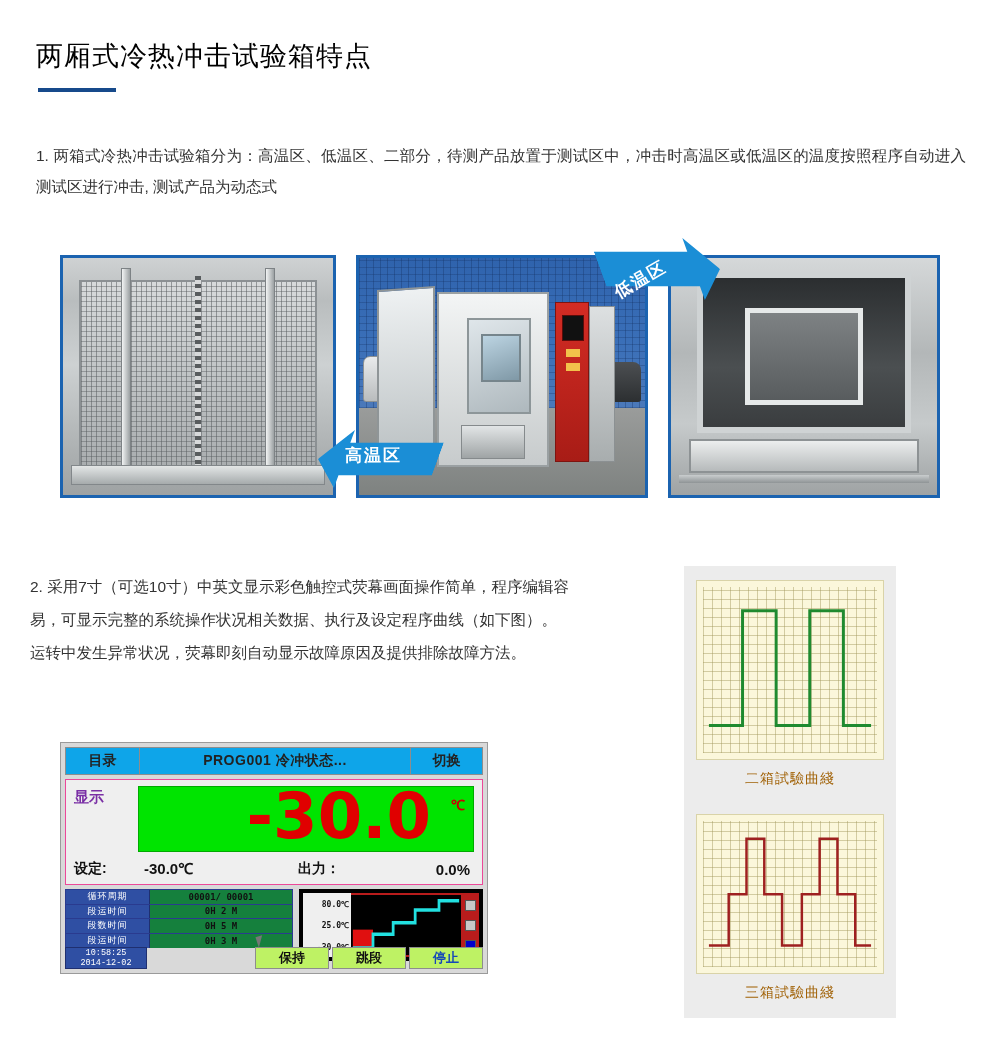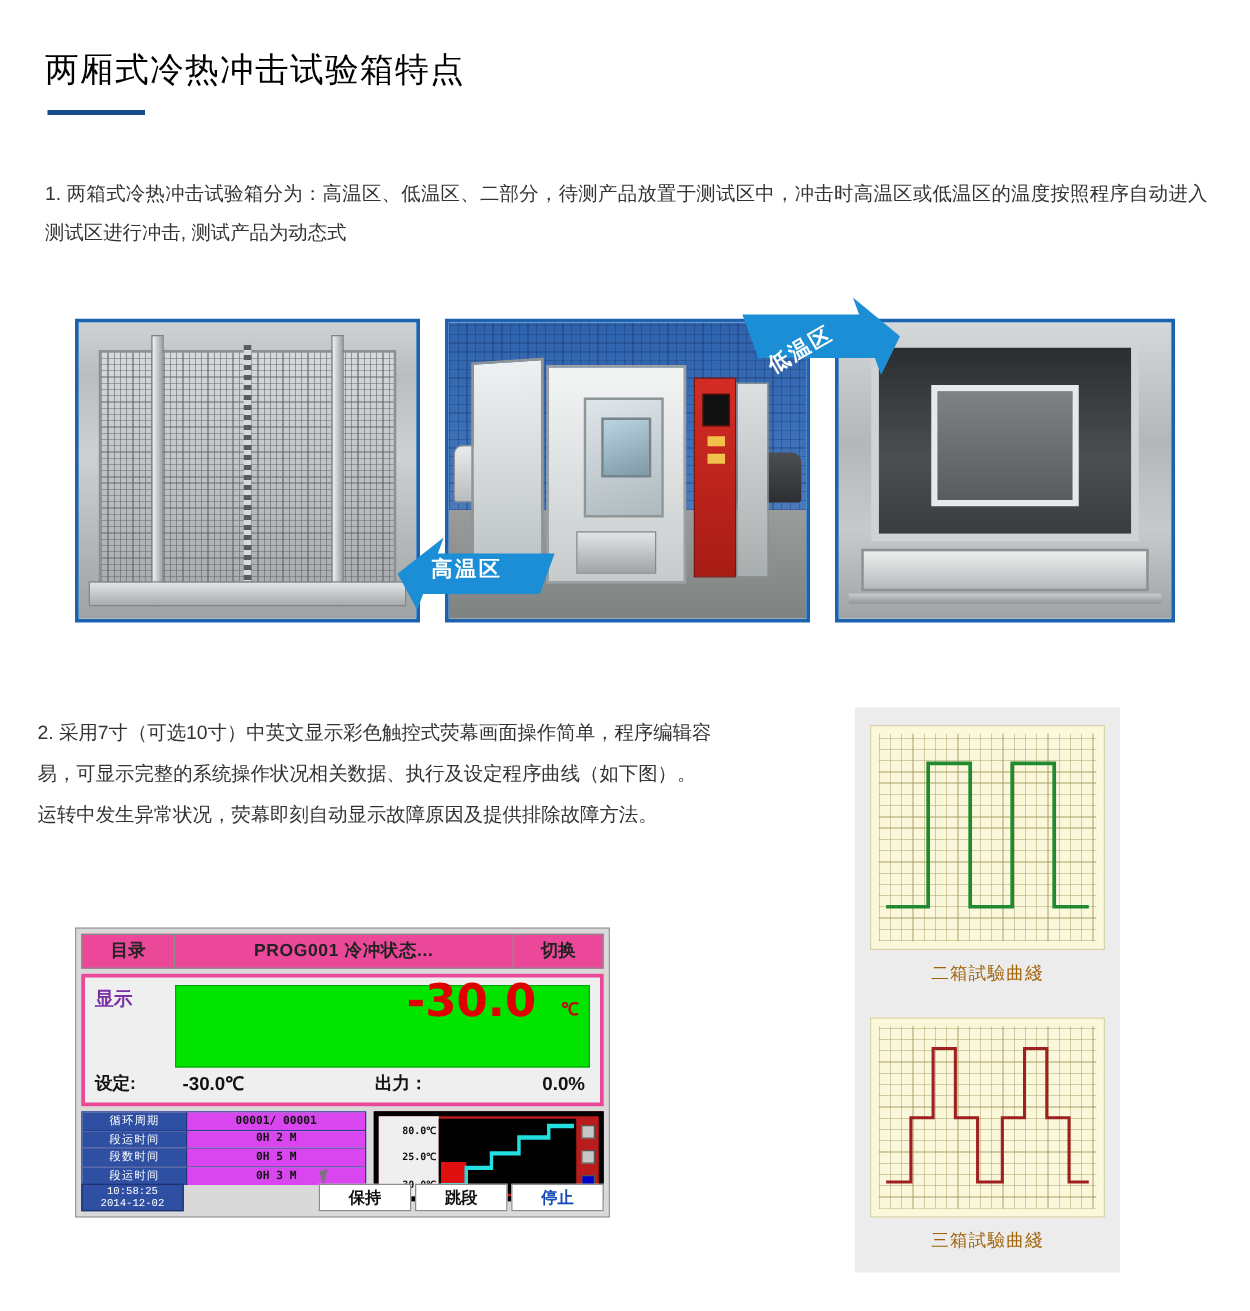--- a/index.html
+++ b/index.html
@@ -238,48 +238,48 @@
   .panel {
     position: absolute;
     left: 60px; top: 742px;
     width: 428px; height: 232px;
     background: #d9d9d9;
     border: 1px solid #9a9a9a;
     font-family: "Liberation Sans", sans-serif;
   }
   .panel-topbar {
     position: absolute; left: 4px; top: 4px; right: 4px; height: 28px;
-    background: #ec4899;
+    background: #0ea5e9;
     border: 1px solid #8d8d8d;
     display: flex; align-items: center;
   }
   .panel-topbar .cell {
     height: 100%;
     display: flex; align-items: center; justify-content: center;
     font-size: 14px; color: #222; font-weight: bold;
   }
   .tb-menu { width: 74px; border-right: 1px solid #8d8d8d; }
   .tb-title { flex: 1; color: #c0181b; font-size: 14px; letter-spacing: .5px; }
   .tb-switch { width: 72px; border-left: 1px solid #8d8d8d; }
 
   .panel-disp {
     position: absolute; left: 4px; top: 36px; right: 4px; height: 106px;
-    background: #efefef; border: 3px solid #ec4899;
+    background: #efefef; border: 1px solid #ec4899;
   }
   .disp-label {
     position: absolute; left: 8px; top: 8px;
     font-size: 15px; font-weight: bold; color: #7a2fa5;
   }
   .disp-green {
     position: absolute; left: 72px; top: 6px; right: 8px; height: 66px;
     background: #00e400; border: 1px solid #0a0;
   }
   .disp-value {
     position: absolute; right: 42px; top: -8px;
-    font-size: 36px; font-weight: bold; color: #e00000;
+    font-size: 64px; font-weight: bold; color: #e00000;
     font-family: "DejaVu Sans", sans-serif;
   }
   .disp-unit {
     position: absolute; right: 8px; top: 8px;
     font-size: 14px; font-weight: bold; color: #c00;
   }
   .disp-set {
     position: absolute; left: 8px; bottom: 6px;
     font-size: 14px; font-weight: bold; color: #111;
   }
@@ -307,21 +307,21 @@
   }
   .ptr:last-child { border-bottom: none; }
   .ptc-l {
     width: 84px;
     background: #2f4fa3; color: #fff;
     display: flex; align-items: center; justify-content: center;
     border-right: 1px solid #1f2f70;
     letter-spacing: 1px;
   }
   .ptc-r {
-    flex: 1; background: #d946ef; color: #111;
+    flex: 1; background: #15803d; color: #111;
     display: flex; align-items: center; justify-content: center;
     font-family: "DejaVu Sans Mono", monospace; font-weight: bold;
   }
 
   .panel-graph {
     position: absolute; left: 238px; top: 146px; right: 4px; height: 72px;
     background: #b91c1c; border: 4px solid #000000;
     display: flex;
   }
   .graph-scale {
@@ -350,21 +350,21 @@
   .pb-time {
     width: 82px; background: #2f4fa3; color: #fff;
     font-size: 8.5px; line-height: 10px;
     display: flex; flex-direction: column; align-items: center; justify-content: center;
     font-family: Liberation Mono, monospace;
     border: 1px solid #1f2f70;
   }
   .pb-gap { flex: 1; }
   .pb-btn {
     width: 74px; margin-left: 3px;
-    background: #ffffff; border: 1px solid #8d8d8d;
+    background: #bef264; border: 1px solid #8d8d8d;
     display: flex; align-items: center; justify-content: center;
     font-size: 13px; font-weight: bold; color: #111;
   }
   .pb-btn.stop { color: #1648b8; }
 
   .cursor {
     position: absolute; left: 196px; bottom: 26px;
     width: 0; height: 0;
     border-left: 7px solid #777;
     border-bottom: 11px solid transparent;

